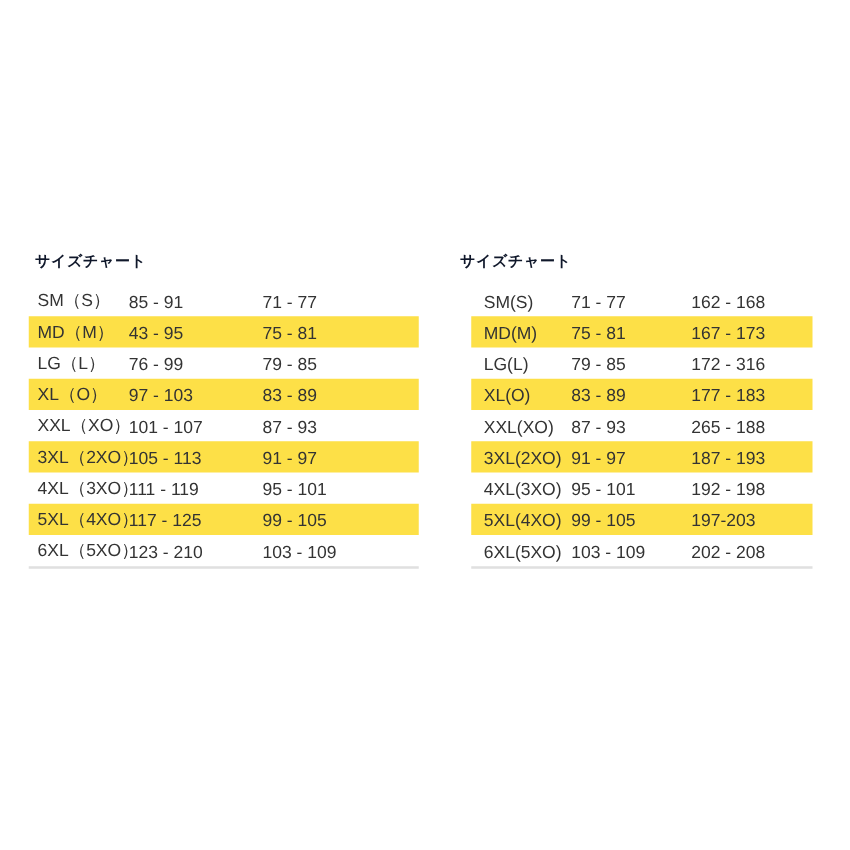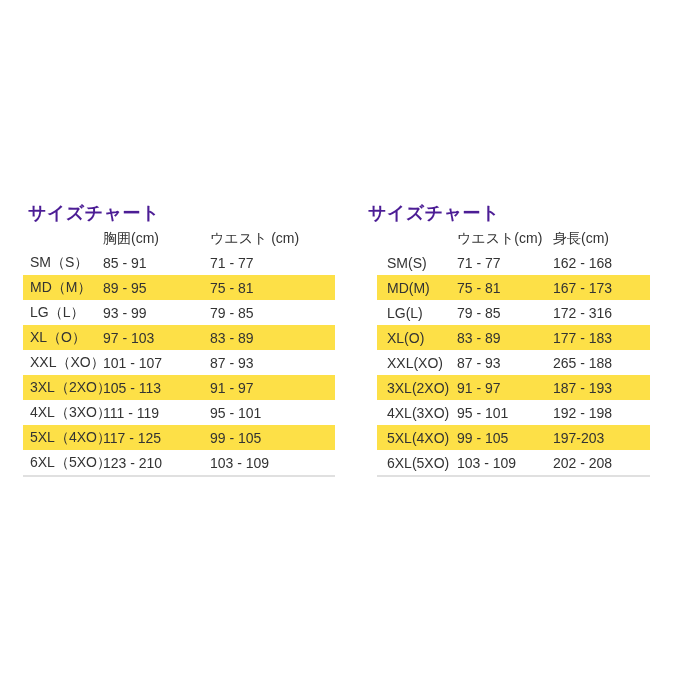--- a/index.html
+++ b/index.html
@@ -7,23 +7,23 @@
     width: 680px; height: 680px;
     background: #ffffff;
     font-family: "Liberation Sans", "DejaVu Sans", sans-serif;
     color: #333333;
     position: relative;
     overflow: hidden;
   }
   .chart-title {
     position: absolute;
     top: 201px;
-    font-size: 18px;
+    font-size: 12px;
     font-weight: bold;
-    color: #4c1d95;
+    color: #0f172a;
     letter-spacing: 0.5px;
     white-space: nowrap;
   }
   .title-left  { left: 28px; }
   .title-right { left: 368px; }
   .size-table {
     position: absolute;
     top: 228px;
     border-bottom: 2px solid #e0e0e0;
   }
@@ -55,38 +55,33 @@
   .table-right .c3 { width: 97px; }
 </style>
 </head>
 <body>
 
 <div class="chart-title title-left">サイズチャート</div>
 
 <div class="chart-title title-right">サイズチャート</div>
 
 <div class="size-table table-left">
-  <div class="hrow">
-    <div class="cell c1"></div>
-    <div class="cell c2">胸囲(cm)</div>
-    <div class="cell c3">ウエスト (cm)</div>
-  </div>
   <div class="row">
     <div class="cell c1">SM（S）</div>
     <div class="cell c2">85 - 91</div>
     <div class="cell c3">71 - 77</div>
   </div>
   <div class="row alt">
     <div class="cell c1">MD（M）</div>
-    <div class="cell c2">89 - 95</div>
+    <div class="cell c2">43 - 95</div>
     <div class="cell c3">75 - 81</div>
   </div>
   <div class="row">
     <div class="cell c1">LG（L）</div>
-    <div class="cell c2">93 - 99</div>
+    <div class="cell c2">76 - 99</div>
     <div class="cell c3">79 - 85</div>
   </div>
   <div class="row alt">
     <div class="cell c1">XL（O）</div>
     <div class="cell c2">97 - 103</div>
     <div class="cell c3">83 - 89</div>
   </div>
   <div class="row">
     <div class="cell c1">XXL（XO）</div>
     <div class="cell c2">101 - 107</div>
@@ -108,25 +103,20 @@
     <div class="cell c3">99 - 105</div>
   </div>
   <div class="row">
     <div class="cell c1">6XL（5XO）</div>
     <div class="cell c2">123 - 210</div>
     <div class="cell c3">103 - 109</div>
   </div>
 </div>
 
 <div class="size-table table-right">
-  <div class="hrow">
-    <div class="cell c1"></div>
-    <div class="cell c2">ウエスト(cm)</div>
-    <div class="cell c3">身長(cm)</div>
-  </div>
   <div class="row">
     <div class="cell c1">SM(S)</div>
     <div class="cell c2">71 - 77</div>
     <div class="cell c3">162 - 168</div>
   </div>
   <div class="row alt">
     <div class="cell c1">MD(M)</div>
     <div class="cell c2">75 - 81</div>
     <div class="cell c3">167 - 173</div>
   </div>

